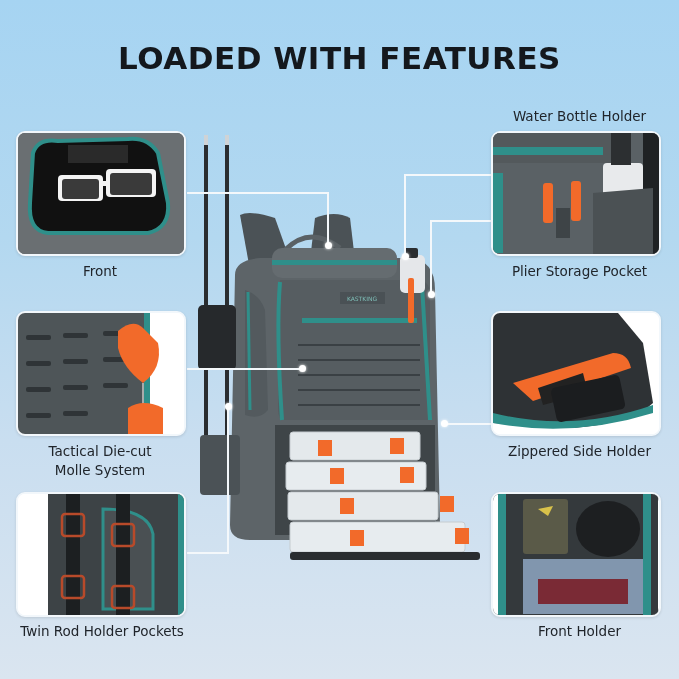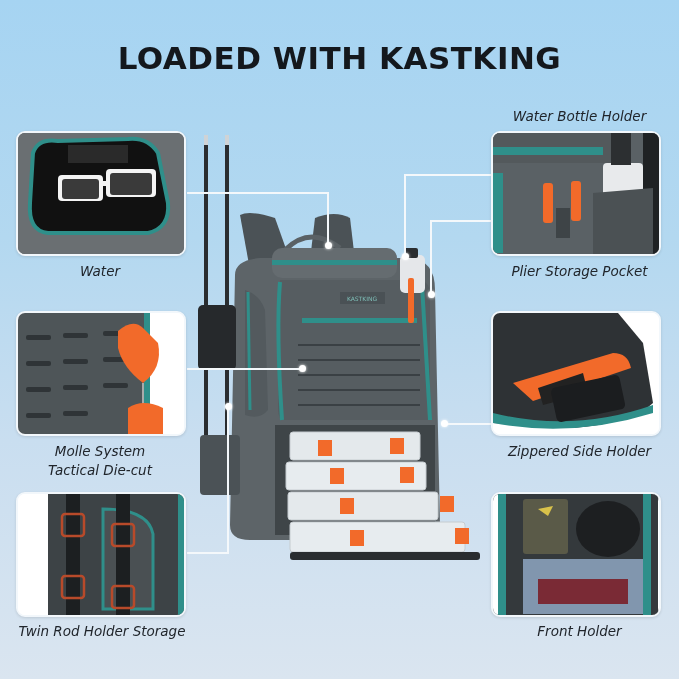--- a/index.html
+++ b/index.html
@@ -15,30 +15,30 @@
     font-family: "DejaVu Sans", sans-serif; font-weight: bold; font-size: 31px;
     letter-spacing: 0.5px; color: #14181d;
   }
   .card {
     position: absolute; width: 170px; height: 125px; border-radius: 9px;
     border: 2px solid #f2f7fb; overflow: hidden; background: #3a3f42;
     box-shadow: 0 1px 3px rgba(0,0,0,0.12);
   }
   .label {
     position: absolute; text-align: center; font-size: 13.5px; line-height: 19px;
-    color: #20252b; font-family: "DejaVu Sans", sans-serif; font-style: italic;
+    color: #20252b; font-family: "DejaVu Sans", sans-serif;
   }
   .line { position: absolute; background: #f4f8fb; }
   .dot { position: absolute; width: 7px; height: 7px; border-radius: 50%; background: #ffffff; box-shadow: 0 0 3px #ffffff; }
   svg { display: block; }
 </style>
 </head>
 <body>
 
-<div class="title">LOADED WITH KASTKING</div>
+<div class="title">LOADED WITH FEATURES</div>
 
 <div style="position:absolute;left:190px;top:130px;width:300px;height:450px;">
   <svg width="300" height="450" viewBox="0 0 300 450">
 
     <rect x="14" y="5" width="4" height="300" fill="#2a2d30"></rect>
     <rect x="35" y="5" width="4" height="300" fill="#2a2d30"></rect>
     <rect x="14" y="5" width="4" height="10" fill="#cfd3d6"></rect>
     <rect x="35" y="5" width="4" height="10" fill="#cfd3d6"></rect>
 
     <path d="M50 85 Q60 80 85 88 L100 130 L60 140 Z" fill="#4b5256"></path>
@@ -124,21 +124,21 @@
     <path d="M15 20 Q20 5 40 8 L110 6 Q130 4 140 20 L150 70 Q152 95 130 100 L30 100 Q10 98 12 70 Z" fill="#111" stroke="#2f8f8a" stroke-width="4"></path>
     <rect x="50" y="12" width="60" height="18" fill="#2a2a2a"></rect>
     <rect x="40" y="42" width="45" height="26" rx="4" fill="#f4f4f4"></rect>
     <rect x="44" y="46" width="37" height="20" rx="3" fill="#3a3a3a"></rect>
     <rect x="88" y="36" width="50" height="28" rx="4" fill="#f4f4f4"></rect>
     <rect x="92" y="40" width="42" height="22" rx="3" fill="#3a3a3a"></rect>
     <rect x="82" y="48" width="8" height="5" fill="#f4f4f4"></rect>
   </svg>
 </div>
 <div class="label" style="left:0px;top:262px;width:200px;">
-  <div>Water</div>
+  <div>Front</div>
 </div>
 
 <div class="card" style="left:16px;top:311px;background:#ffffff;">
   <svg width="170" height="125" viewBox="0 0 170 125">
     <rect width="170" height="125" fill="#ffffff"></rect>
     <rect x="0" y="0" width="130" height="125" fill="#4e5558"></rect>
     <rect x="126" y="0" width="6" height="125" fill="#2f8f8a"></rect>
     <g fill="#2f3437">
       <rect x="8" y="22" width="25" height="5" rx="2"></rect>
         <rect x="45" y="20" width="25" height="5" rx="2"></rect>
@@ -151,42 +151,42 @@
         <rect x="85" y="70" width="25" height="5" rx="2"></rect>
       <rect x="8" y="100" width="25" height="5" rx="2"></rect>
         <rect x="45" y="98" width="25" height="5" rx="2"></rect>
     </g>
     <path d="M100 18 Q115 5 125 15 L140 30 Q145 55 125 70 Q105 55 100 35 Z" fill="#f26a2a"></path>
     <line x1="125" y1="70" x2="125" y2="95" stroke="#aaa" stroke-width="2"></line>
     <path d="M110 95 Q125 85 145 95 L145 125 L110 125 Z" fill="#f26a2a"></path>
   </svg>
 </div>
 <div class="label" style="left:0px;top:442px;width:200px;">
+  <div>Tactical Die-cut</div>
   <div>Molle System</div>
-  <div>Tactical Die-cut</div>
 </div>
 
 <div class="card" style="left:16px;top:492px;background:#ffffff;">
   <svg width="170" height="125" viewBox="0 0 170 125">
     <rect width="170" height="125" fill="#ffffff"></rect>
     <rect x="30" y="0" width="140" height="125" fill="#3d4346"></rect>
     <path d="M85 15 Q130 15 135 40 L135 115 L85 115 Z" fill="#4a5053" stroke="#2f8f8a" stroke-width="3"></path>
     <rect x="48" y="0" width="14" height="125" fill="#1c1f21"></rect>
     <rect x="98" y="0" width="14" height="125" fill="#1c1f21"></rect>
     <g fill="none" stroke="#b84a2a" stroke-width="2.5">
       <rect x="44" y="20" width="22" height="22" rx="3"></rect>
       <rect x="44" y="82" width="22" height="22" rx="3"></rect>
       <rect x="94" y="30" width="22" height="22" rx="3"></rect>
       <rect x="94" y="92" width="22" height="22" rx="3"></rect>
     </g>
     <rect x="160" y="0" width="8" height="125" fill="#2f8f8a"></rect>
   </svg>
 </div>
 <div class="label" style="left:0px;top:622px;width:204px;">
-  <div>Twin Rod Holder Storage</div>
+  <div>Twin Rod Holder Pockets</div>
 </div>
 
 <div class="label" style="left:480px;top:107px;width:199px;">
   <div>Water Bottle Holder</div>
 </div>
 <div class="card" style="left:491px;top:131px;background:#4e5558;">
   <svg width="170" height="125" viewBox="0 0 170 125">
     <rect width="170" height="125" fill="#5a6165"></rect>
     <rect x="0" y="0" width="120" height="30" fill="#53595c"></rect>
     <rect x="0" y="14" width="110" height="8" fill="#2f8f8a"></rect>

